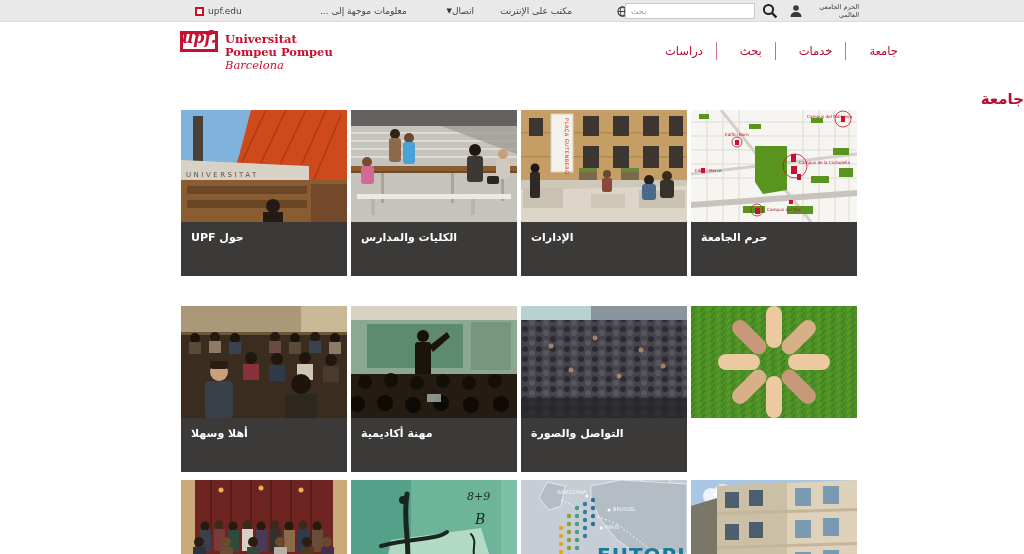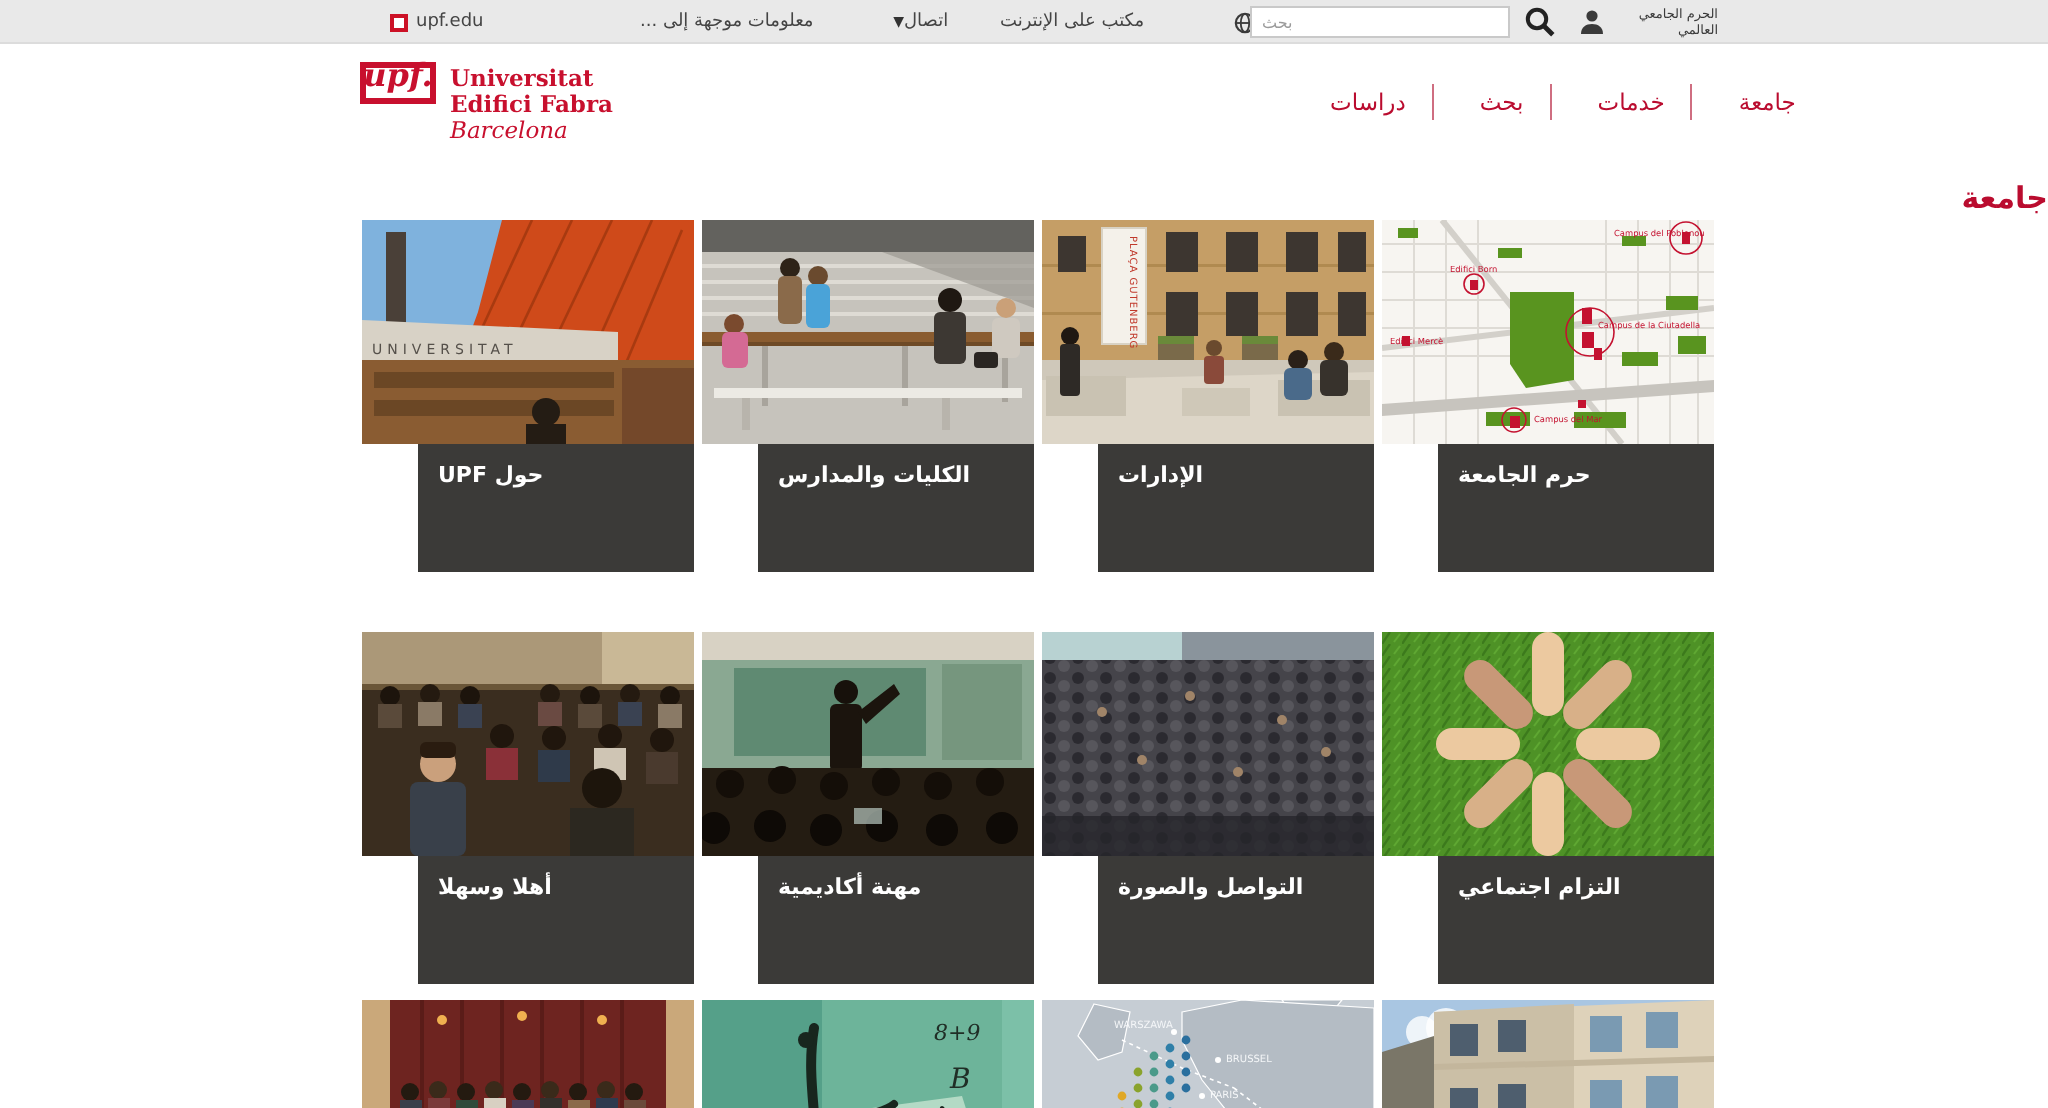--- a/index.html
+++ b/index.html
@@ -37,22 +37,22 @@
   .nav-item.sep { border-right:1px solid #cf6e81; }
 
   
   #page-title { margin:10px 0 0 181px; color:#ba0c2f; font-size:15px; font-weight:bold; }
   #grid { margin:2px 0 0 181px; width:676px; }
   .row { display:grid; grid-template-columns:repeat(4,166px); gap:4px; }
   .row1 { margin-bottom:30px; } .row2 { margin-bottom:8px; }
   .card { background:#fff; cursor:pointer; }
   .card-img { width:166px; height:112px; position:relative; overflow:hidden; background:#888; }
   .card-img svg { display:block; }
-  .card-cap { height:64px; background:#3b3a38; color:#fff; font-size:11px; font-weight:bold;
-              padding:9px 10px; direction:rtl; text-align:left;margin-left:28px; }
+  .card-cap { height:54px; background:#3b3a38; color:#fff; font-size:11px; font-weight:bold;
+              padding:9px 10px; direction:rtl; text-align:left; }
 </style>
 </head>
 <body>
 
 <div id="topbar">
   <div class="tb" style="left:195px">
     <span class="upf-square"></span>
     <span>upf.edu</span>
   </div>
   <div class="tb" id="tb-audience" style="left:293px">
@@ -87,21 +87,21 @@
     </svg>
     <span class="cap rtl">الحرم الجامعي العالمي</span>
   </div>
 </div>
 
 <div id="header">
   <div id="logo">
     <div class="logo-mark">upf.</div>
     <div class="logo-text">
       <div>Universitat</div>
-      <div>Edifici Fabra</div>
+      <div>Pompeu Pompeu</div>
       <div class="it">Barcelona</div>
     </div>
   </div>
   <nav id="main-nav">
     <span class="nav-item sep rtl">دراسات</span>
     <span class="nav-item sep rtl">بحث</span>
     <span class="nav-item sep rtl">خدمات</span>
     <span class="nav-item rtl">جامعة</span>
   </nav>
 </div>
@@ -416,21 +416,20 @@
               </g>
             <g transform="rotate(270,83,56)">
                 <rect x="75" y="0" width="16" height="42" rx="8" fill="#ecc9a0"></rect>
               </g>
             <g transform="rotate(315,83,56)">
                 <rect x="75" y="0" width="16" height="42" rx="8" fill="#c89878"></rect>
               </g>
           </g>
         </svg>
       </div>
-      <div class="card-cap">التزام اجتماعي</div>
     </div>
   </div>
 
   <div class="row row3">
 
     <div class="card">
       <div class="card-img">
         <svg width="166" height="112" viewBox="0 0 166 112">
           <rect width="166" height="112" fill="#6e2420"></rect>
           <rect x="0" y="0" width="14" height="112" fill="#caa87a"></rect>

